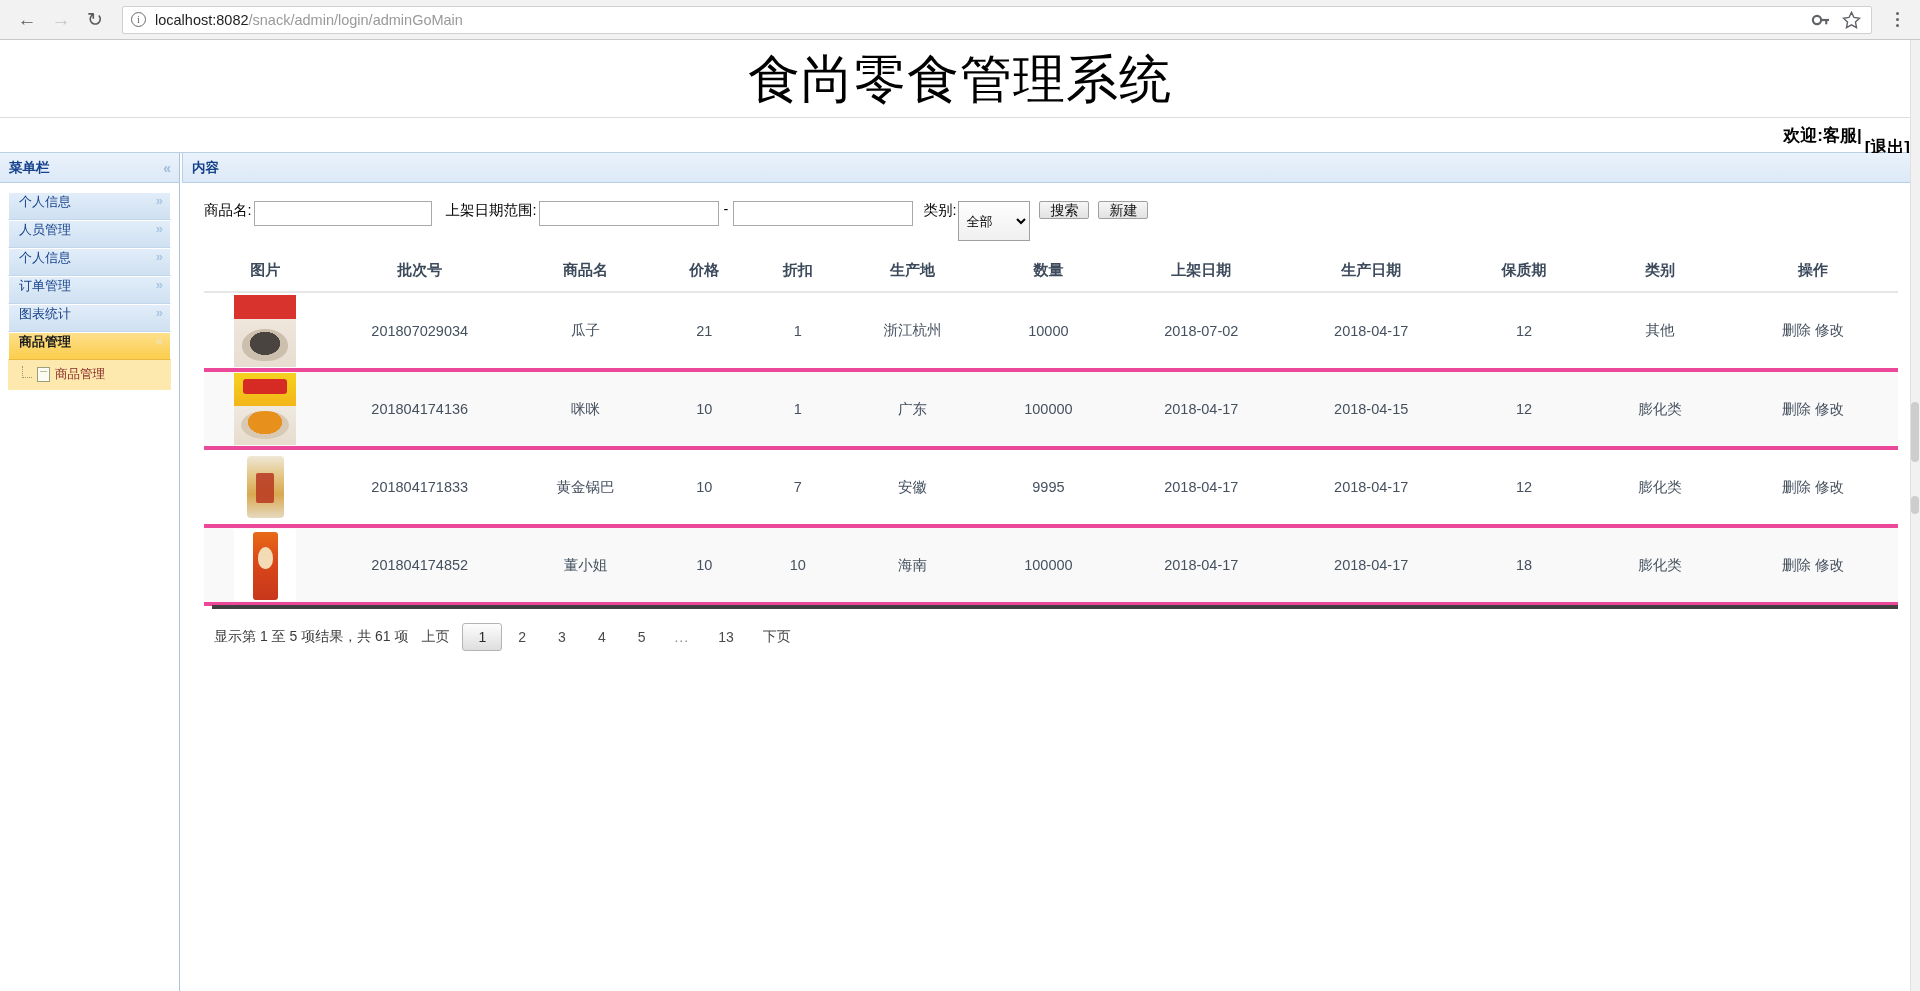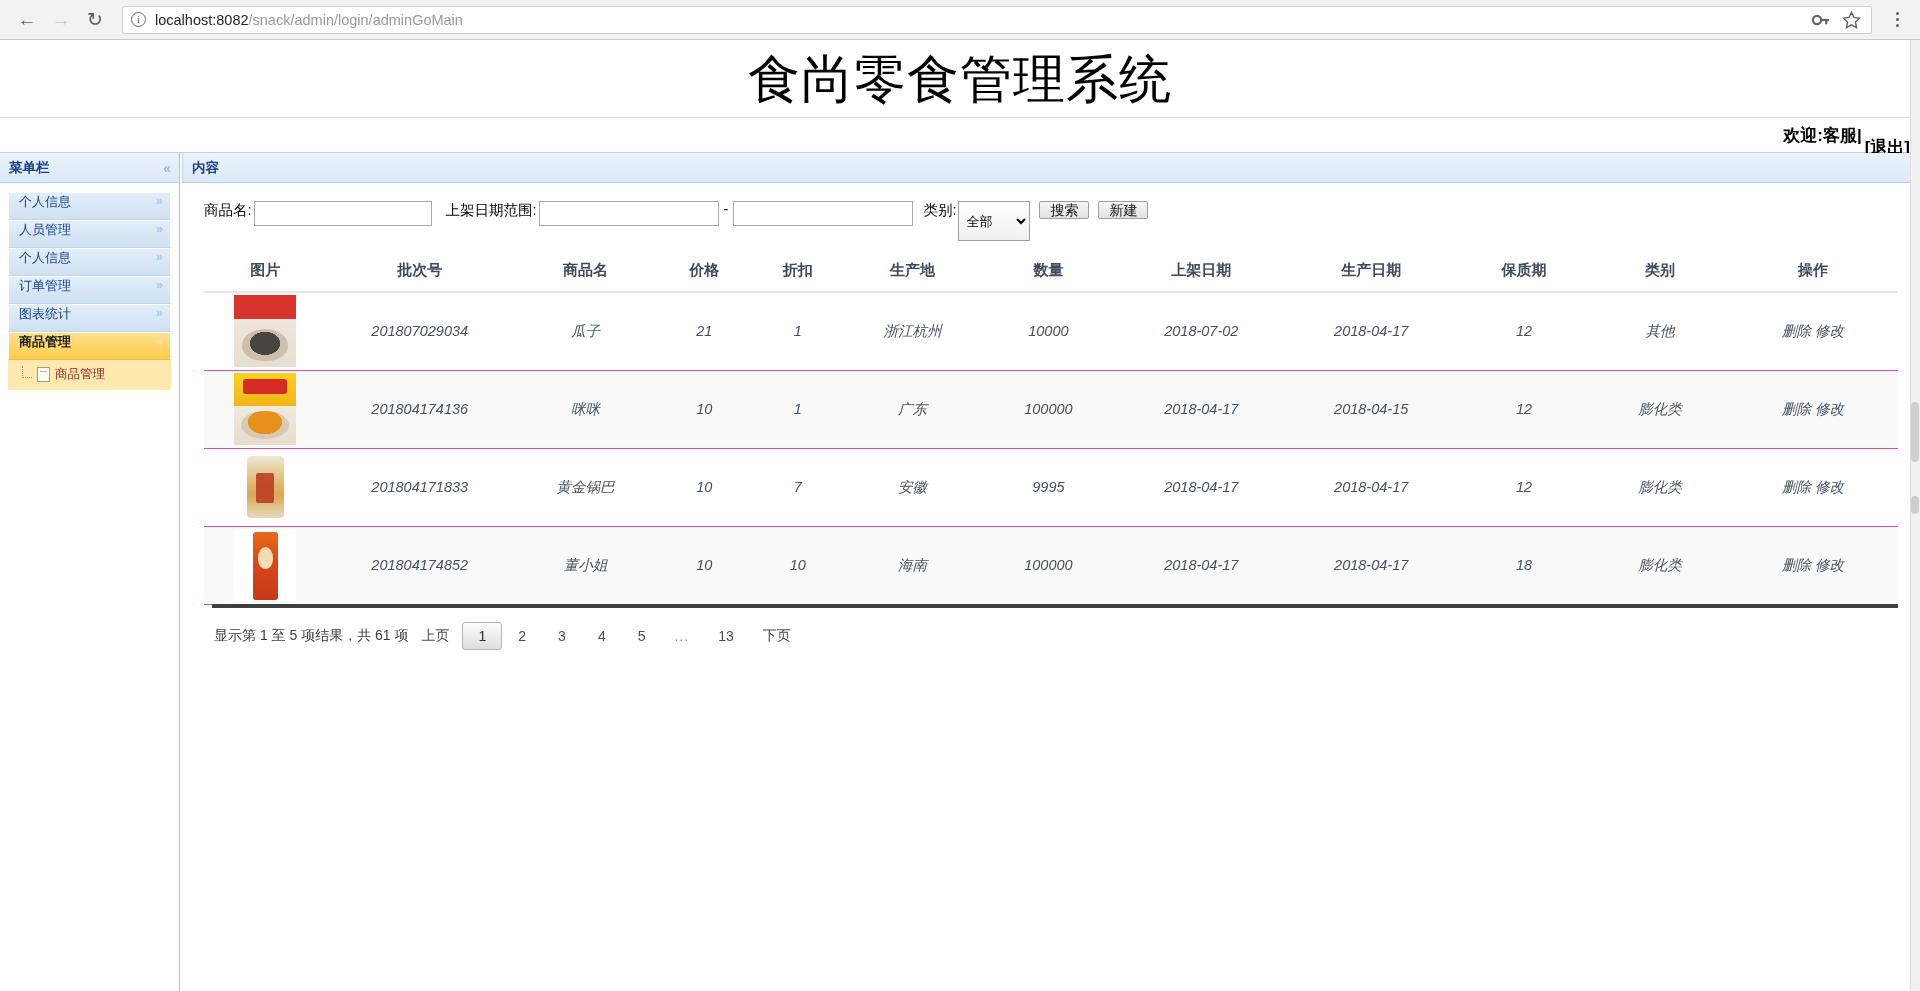--- a/index.html
+++ b/index.html
@@ -262,24 +262,23 @@
     font-weight: bold;
     color: #3c4a5c;
     padding: 9px 2px 11px 2px;
     border-bottom: 2px solid #e6e6e6;
     text-align: center;
   }
   table.grid tbody td {
     font-size: 14.5px;
     color: #45515f;
     text-align: center;
-    border-bottom: 1px solid #ec4899;
+    border-bottom: 4px solid #ec4899;
     height: 78px;
     vertical-align: middle;
-    font-style: italic;
   }
   table.grid tbody tr:nth-child(even) td { background: #f9f9f9; }
   td.ops { color: #45515f; }
   td.ops span { cursor: pointer; }
 
   
   .thumb {
     width: 62px; height: 72px;
     margin: 0 auto;
     background: #ffffff;

